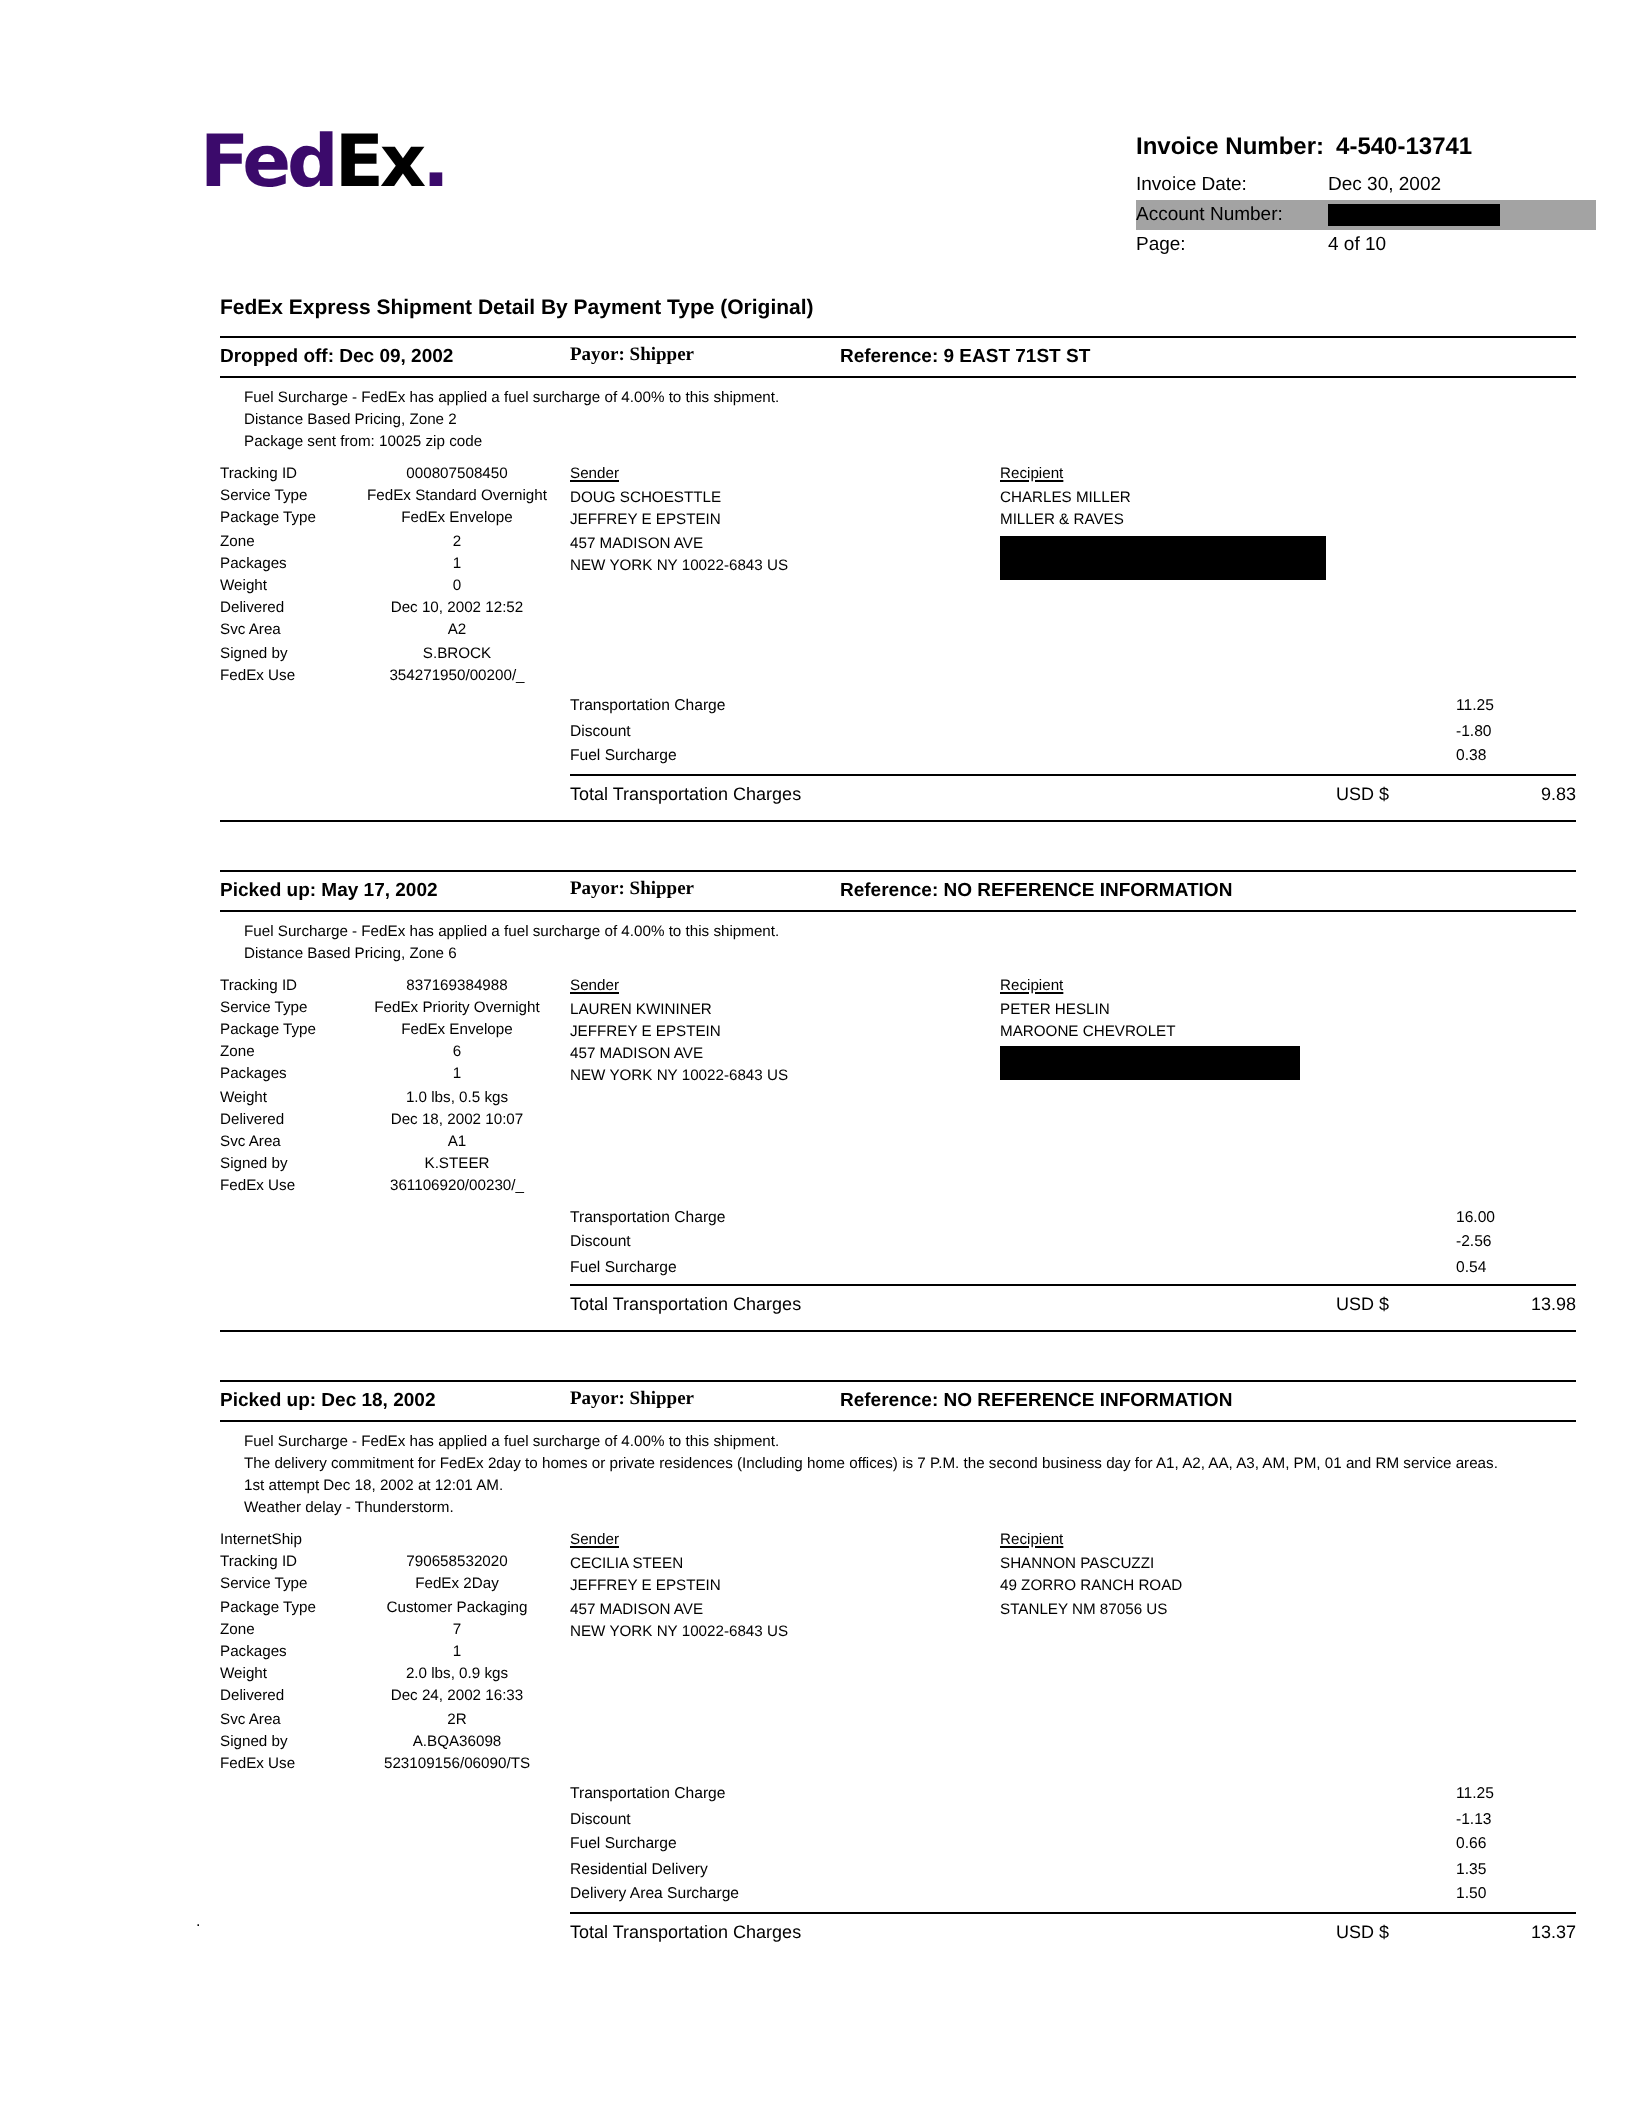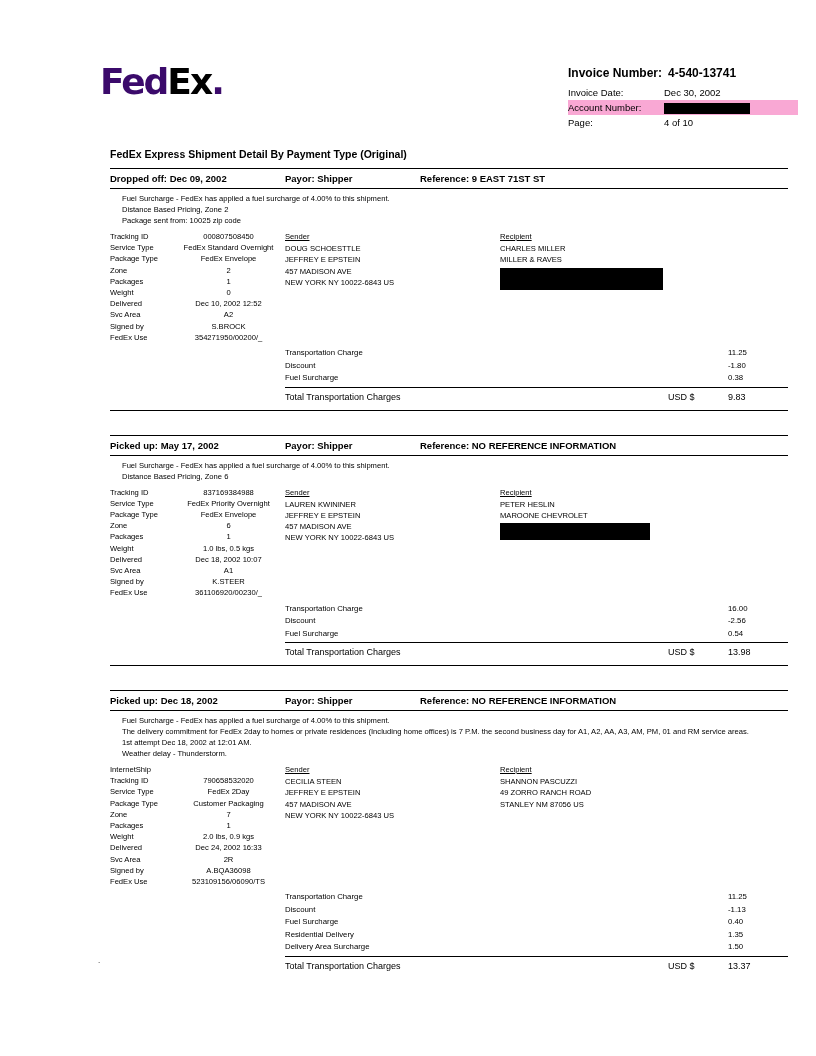--- a/index.html
+++ b/index.html
@@ -61,21 +61,21 @@
   .invoice-title-row .num {
     margin-left: 6px;
   }
   .inv-row {
     display: flex;
     line-height: 15px;
     height: 15px;
   }
   .inv-row .lbl { width: 96px; }
   .inv-row .val { flex: 1; }
-  .inv-row.shaded { background: #f9a8d4; }
+  .inv-row.shaded { background: #a3a3a3; }
   .redact {
     display: inline-block;
     background: #000000;
     height: 11px;
     vertical-align: middle;
   }
 
   
   .doc-title {
     position: absolute;
@@ -99,21 +99,21 @@
   .sep-top { border-top: 1.2px solid #000; }
   .sep-bottom { border-top: 1.2px solid #000; }
 
   .ship-head {
     display: flex;
     font-size: 9.5px;
     font-weight: bold;
     padding: 4px 0 4px 0;
   }
   .ship-head .c1 { width: 175px; }
-  .ship-head .c2 { width: 135px; }
+  .ship-head .c2 { width: 135px; font-family: Liberation Serif, serif; }
   .ship-head .c3 { flex: 1; }
 
   .notes {
     padding: 4px 0 3px 12px;
     font-size: 7.6px;
     line-height: 11px;
   }
 
   .detail {
     position: relative;
@@ -156,21 +156,21 @@
     display: flex;
     font-size: 9px;
     font-weight: normal;
     padding-top: 4px;
     margin-top: 2px;
     border-top: 1px solid #000;
   }
   .total-row .tname { width: 300px; }
   .total-row .tspacer { flex: 1; }
   .total-row .tcur { width: 60px; text-align: left; }
-  .total-row .tamt { width: 60px; text-align: left; }
+  .total-row .tamt { width: 60px; text-align: right; }
 
   .charges-wrap { margin-left: 175px; margin-top: -2px; }
 
   .bottom-dot {
     position: absolute;
     left: 58px;
     top: 956px;
     font-size: 8px;
   }
 </style>
@@ -485,21 +485,21 @@
                 <span class="camt">11.25</span>
               </div>
             <div class="charge-row">
                 <span class="cname">Discount</span>
                 <span class="cspacer"></span>
                 <span class="camt">-1.13</span>
               </div>
             <div class="charge-row">
                 <span class="cname">Fuel Surcharge</span>
                 <span class="cspacer"></span>
-                <span class="camt">0.40</span>
+                <span class="camt">0.66</span>
               </div>
             <div class="charge-row">
                 <span class="cname">Residential Delivery</span>
                 <span class="cspacer"></span>
                 <span class="camt">1.35</span>
               </div>
             <div class="charge-row">
                 <span class="cname">Delivery Area Surcharge</span>
                 <span class="cspacer"></span>
                 <span class="camt">1.50</span>

